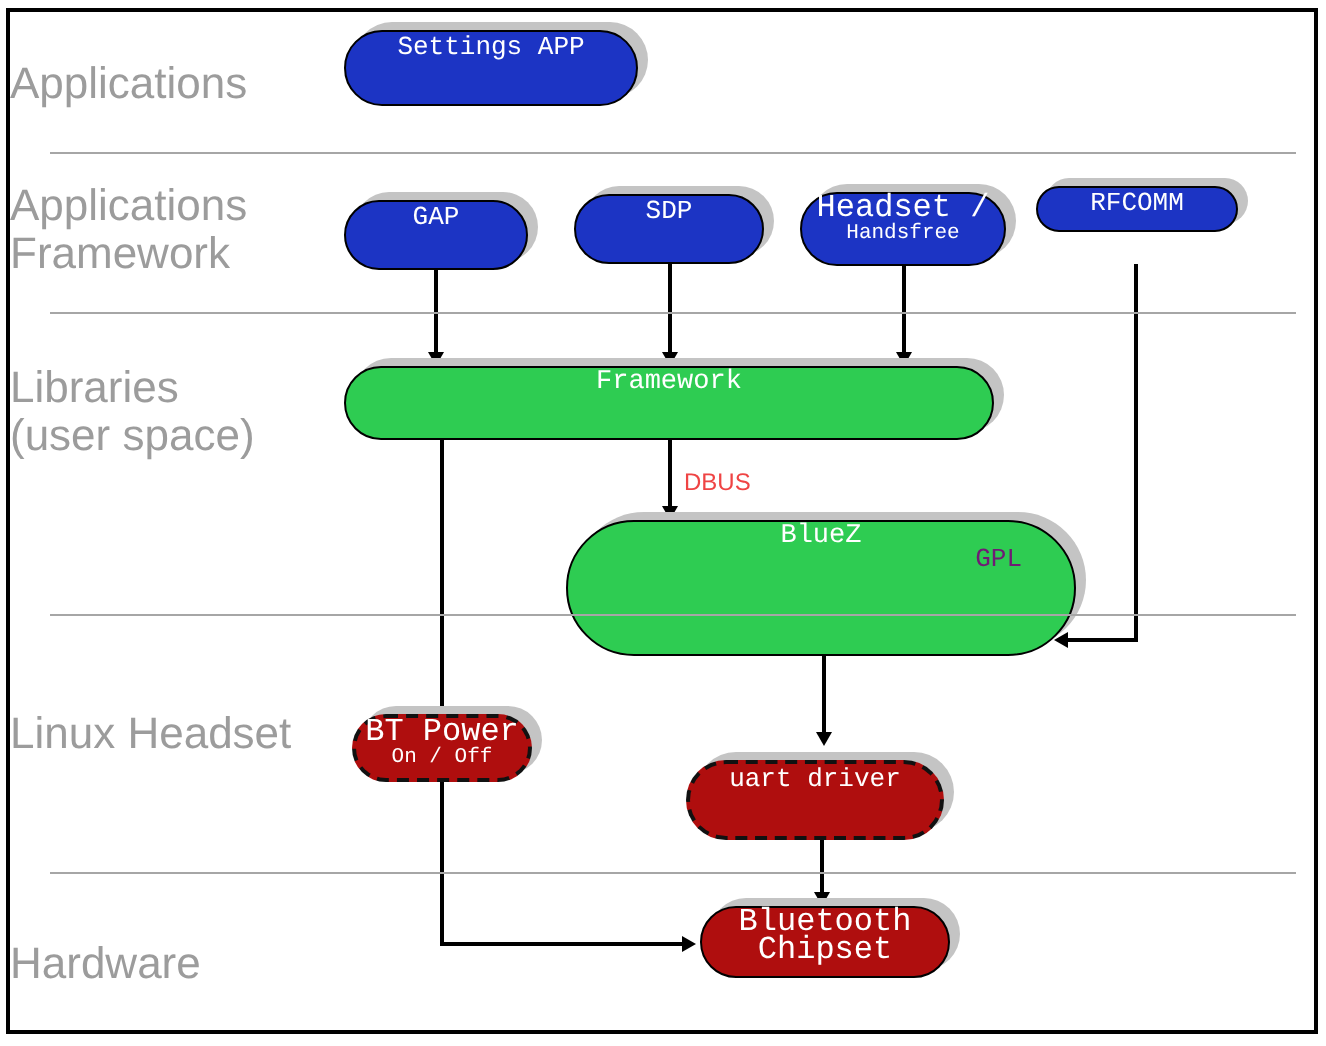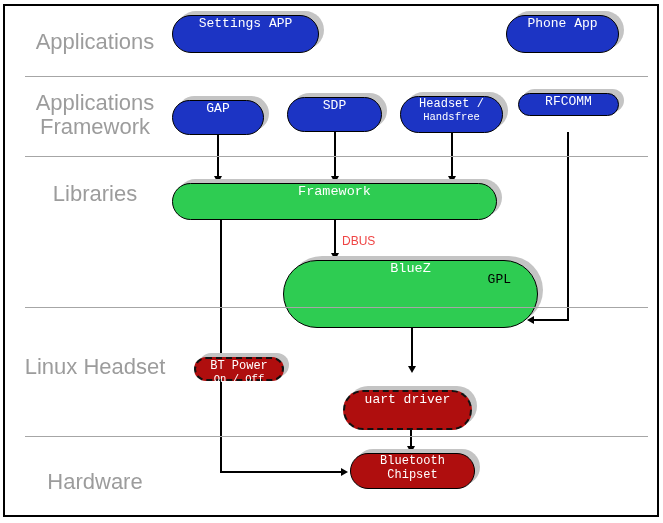--- a/index.html
+++ b/index.html
@@ -8,39 +8,39 @@
     font-family:"Liberation Sans",sans-serif;
   }
   .outer-border{
     position:absolute;left:3px;top:4px;width:656px;height:513px;
     border:2px solid #000;box-sizing:border-box;pointer-events:none;z-index:5;
   }
   .divider{
     position:absolute;left:25px;width:623px;height:1px;background:#a6a6a6;z-index:3;
   }
   .layer-label{
-    position:absolute;left:5px;width:180px;text-align:center;
+    position:absolute;left:5px;width:180px;
     color:#9c9c9c;font-size:22px;line-height:24px;z-index:2;
   }
   .pill{
     position:absolute;box-sizing:border-box;border-radius:999px;
     border:1.5px solid #000;box-shadow:5px -4px 0 #c4c4c4;
     display:flex;flex-direction:column;align-items:center;justify-content:flex-start;
     color:#fff;text-align:center;z-index:2;font-family:Liberation Mono, monospace;
   }
   .pill.blue{background:#1c34c4;}
   .pill.green{background:#2ecc52;}
   .pill.red{background:#af0e0e;}
   .pill.dashed{border:2px dashed #111;}
   .t13{font-size:13px;line-height:15px;}
   .t14{font-size:13.5px;line-height:15px;}
-  .t12{font-size:12px;line-height:14px;}
+  .t12{font-size:16px;line-height:14px;}
   .t11{font-size:10.5px;line-height:12px;}
   .badge-gpl{
-    position:absolute;top:11px;right:26px;color:#000000;font-size:13px;z-index:2;
+    position:absolute;top:11px;right:26px;color:#701a75;font-size:13px;z-index:2;
   }
   .vline{position:absolute;width:1.5px;background:#000;z-index:1;}
   .hline{position:absolute;height:1.5px;background:#000;z-index:1;}
   .arr{position:absolute;width:0;height:0;z-index:1;}
   .arr-down{border-left:4px solid transparent;border-right:4px solid transparent;border-top:7px solid #000;}
   .arr-left{border-top:4px solid transparent;border-bottom:4px solid transparent;border-right:7px solid #000;}
   .arr-right{border-top:4px solid transparent;border-bottom:4px solid transparent;border-left:7px solid #000;}
   .edge-label{position:absolute;color:#ef4444;font-size:12px;z-index:4;}
 </style>
 </head>
@@ -57,20 +57,21 @@
 
   <div class="layer-label" style="top:30px">
     <div>Applications</div>
   </div>
   <div class="layer-label" style="top:91px">
     <div>Applications</div>
     <div>Framework</div>
   </div>
   <div class="layer-label" style="top:182px">
     <div>Libraries</div>
+    <div>(user space)</div>
   </div>
   <div class="layer-label" style="top:355px">
     <div>Linux Headset</div>
   </div>
   <div class="layer-label" style="top:470px">
     <div>Hardware</div>
   </div>
 
   <div class="vline" style="left:217px;top:135px;height:48px"></div>
   <div class="arr arr-down" style="left:214px;top:176px"></div>
@@ -95,23 +96,20 @@
 
   <div class="vline" style="left:411px;top:328px;height:39px"></div>
   <div class="arr arr-down" style="left:408px;top:366px"></div>
 
   <div class="vline" style="left:410px;top:413px;height:34px"></div>
   <div class="arr arr-down" style="left:407px;top:446px"></div>
 
   <div class="pill blue t13" style="left:172px;top:15px;width:147px;height:38px">
     <span>Settings APP</span>
   </div>
-  <div class="pill blue t13" style="left:506px;top:15px;width:113px;height:38px">
-    <span>Phone App</span>
-  </div>
 
   <div class="pill blue t13" style="left:172px;top:100px;width:92px;height:35px">
     <span>GAP</span>
   </div>
   <div class="pill blue t13" style="left:287px;top:97px;width:95px;height:35px">
     <span>SDP</span>
   </div>
   <div class="pill blue" style="left:400px;top:96px;width:103px;height:37px">
     <span class="t12">Headset /</span>
     <span class="t11">Handsfree</span>
@@ -121,25 +119,25 @@
   </div>
 
   <div class="pill green t14" style="left:172px;top:183px;width:325px;height:37px">
     <span>Framework</span>
   </div>
   <div class="pill green t14" style="left:283px;top:260px;width:255px;height:68px">
     <span class="badge-gpl">GPL</span>
     <span>BlueZ</span>
   </div>
 
-  <div class="pill red dashed" style="left:194px;top:357px;width:90px;height:24px">
+  <div class="pill red dashed" style="left:176px;top:357px;width:90px;height:34px">
     <span class="t12">BT Power</span>
     <span class="t11">On / Off</span>
   </div>
-  <div class="pill red dashed t13" style="left:343px;top:390px;width:129px;height:40px">
+  <div class="pill red dashed t13" style="left:343px;top:380px;width:129px;height:40px">
     <span>uart driver</span>
   </div>
 
   <div class="pill red" style="left:350px;top:453px;width:125px;height:36px">
     <span class="t12">Bluetooth</span>
     <span class="t12">Chipset</span>
   </div>
 
 </div>
 

